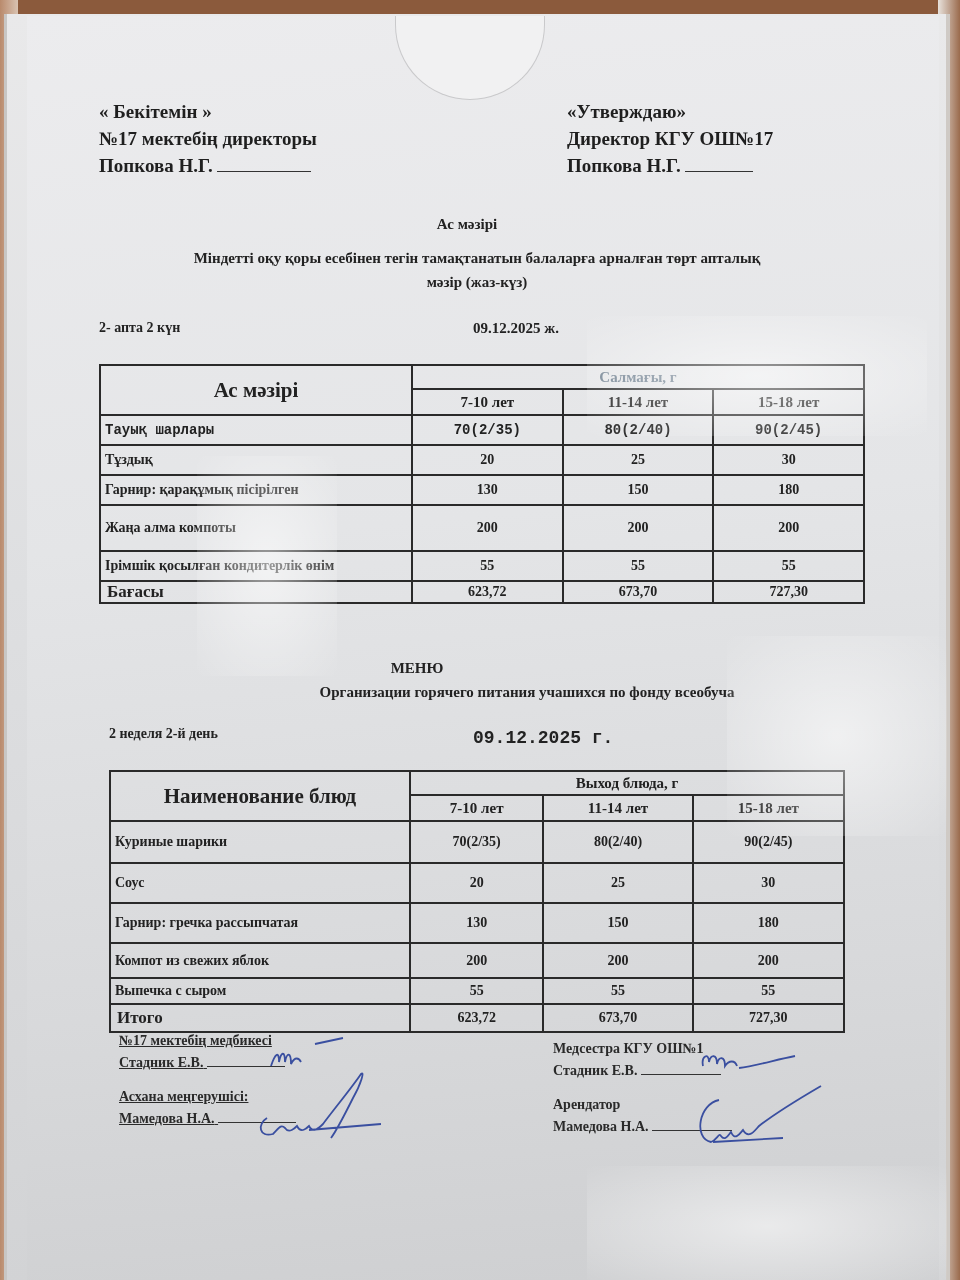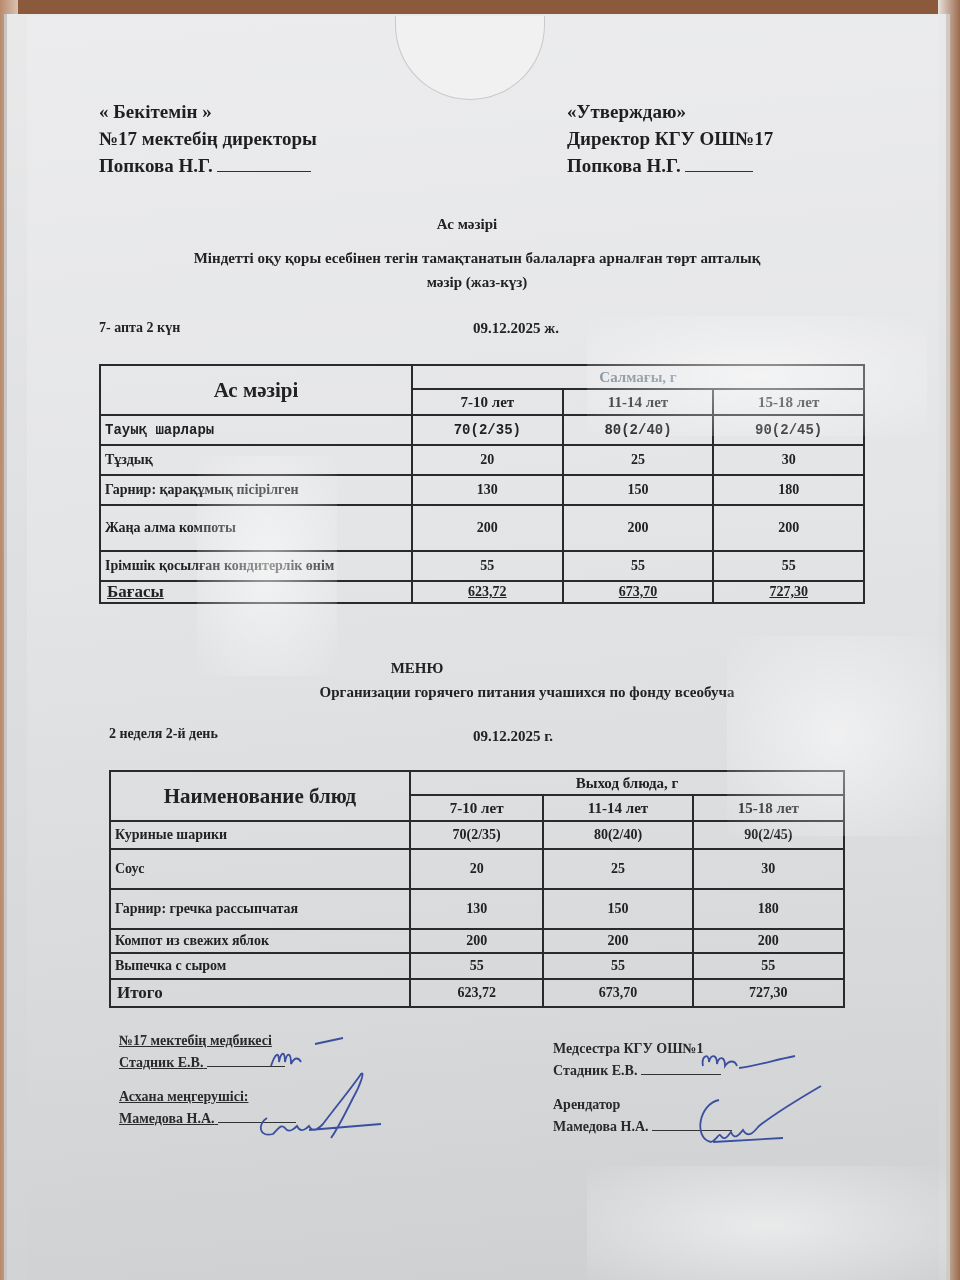--- a/index.html
+++ b/index.html
@@ -87,21 +87,21 @@
         <span>Попкова Н.Г.</span>
         <span class="sign-line" style="width:68px;"></span>
       </div>
     </div>
 
     <div class="abs title-c" style="left:0; width:880px; top:200px; font-size:15px;">Ас  мәзірі</div>
     <div class="abs title-c" style="left:0; width:900px; top:230px; font-size:15px; line-height:24px;">
       <div>Міндетті оқу қоры есебінен  тегін тамақтанатын балаларға арналған төрт  апталық</div>
       <div>мәзір (жаз-күз)</div>
     </div>
-    <div class="abs meta" style="left:72px; top:304px;">7- апта  2 күн</div>
+    <div class="abs meta" style="left:72px; top:304px;">2- апта  2 күн</div>
     <div class="abs meta" style="left:446px; top:304px; font-size:15px;">09.12.2025 ж.</div>
 
     <table class="menu" style="left:72px; top:348px; width:766px;">
       <tbody>
           <tr>
         <th class="name-head" rowspan="2" style="width:312px;">Ас  мәзірі</th>
         <th class="group-head" colspan="3" style="color:#6f7f8f;">Салмағы, г</th>
       </tr>
       <tr>
         <th class="age-head">7-10 лет</th>
@@ -131,64 +131,64 @@
         <td class="val">200</td>
         <td class="val">200</td>
         <td class="val">200</td>
       </tr>
       <tr style="height:30px;">
         <td class="dish">Ірімшік қосылған кондитерлік өнім</td>
         <td class="val">55</td>
         <td class="val">55</td>
         <td class="val">55</td>
       </tr>
-      <tr style="height:16px;text-decoration:underline;">
+      <tr style="height:16px;">
         <td class="total-label">Бағасы</td>
         <td class="val">623,72</td>
         <td class="val">673,70</td>
         <td class="val">727,30</td>
       </tr>
     </tbody>
       </table>
 
     <div class="abs title-c" style="left:0; width:780px; top:644px; font-size:15px;">МЕНЮ</div>
     <div class="abs title-c" style="left:0; width:1000px; top:668px; font-size:15px;">Организации горячего питания учашихся по фонду всеобуча</div>
     <div class="abs meta" style="left:82px; top:710px;">2 неделя  2-й день</div>
-    <div class="abs meta" style="left:446px; top:712px; font-size:15px;">09.12.2025 г.</div>
+    <div class="abs meta" style="left:446px; top:712px; font-size:18px;font-family:Liberation Mono, monospace;">09.12.2025 г.</div>
 
     <table class="menu" style="left:82px; top:754px; width:736px;">
       <tbody>
           <tr>
         <th class="name-head" rowspan="2" style="width:300px;">Наименование блюд</th>
         <th class="group-head" colspan="3">Выход блюда, г</th>
       </tr>
       <tr>
         <th class="age-head">7-10 лет</th>
         <th class="age-head">11-14 лет</th>
         <th class="age-head">15-18 лет</th>
       </tr>
-      <tr style="height:28px;">
+      <tr style="height:42px;">
         <td class="dish">Куриные шарики</td>
         <td class="val">70(2/35)</td>
         <td class="val">80(2/40)</td>
         <td class="val">90(2/45)</td>
       </tr>
       <tr style="height:40px;">
         <td class="dish">Соус</td>
         <td class="val">20</td>
         <td class="val">25</td>
         <td class="val">30</td>
       </tr>
       <tr style="height:40px;">
         <td class="dish">Гарнир: гречка рассыпчатая</td>
         <td class="val">130</td>
         <td class="val">150</td>
         <td class="val">180</td>
       </tr>
-      <tr style="height:24px;">
+      <tr style="height:35px;">
         <td class="dish">Компот из свежих  яблок</td>
         <td class="val">200</td>
         <td class="val">200</td>
         <td class="val">200</td>
       </tr>
       <tr style="height:26px;padding-left:42px;">
         <td class="dish">Выпечка с сыром</td>
         <td class="val">55</td>
         <td class="val">55</td>
         <td class="val">55</td>

